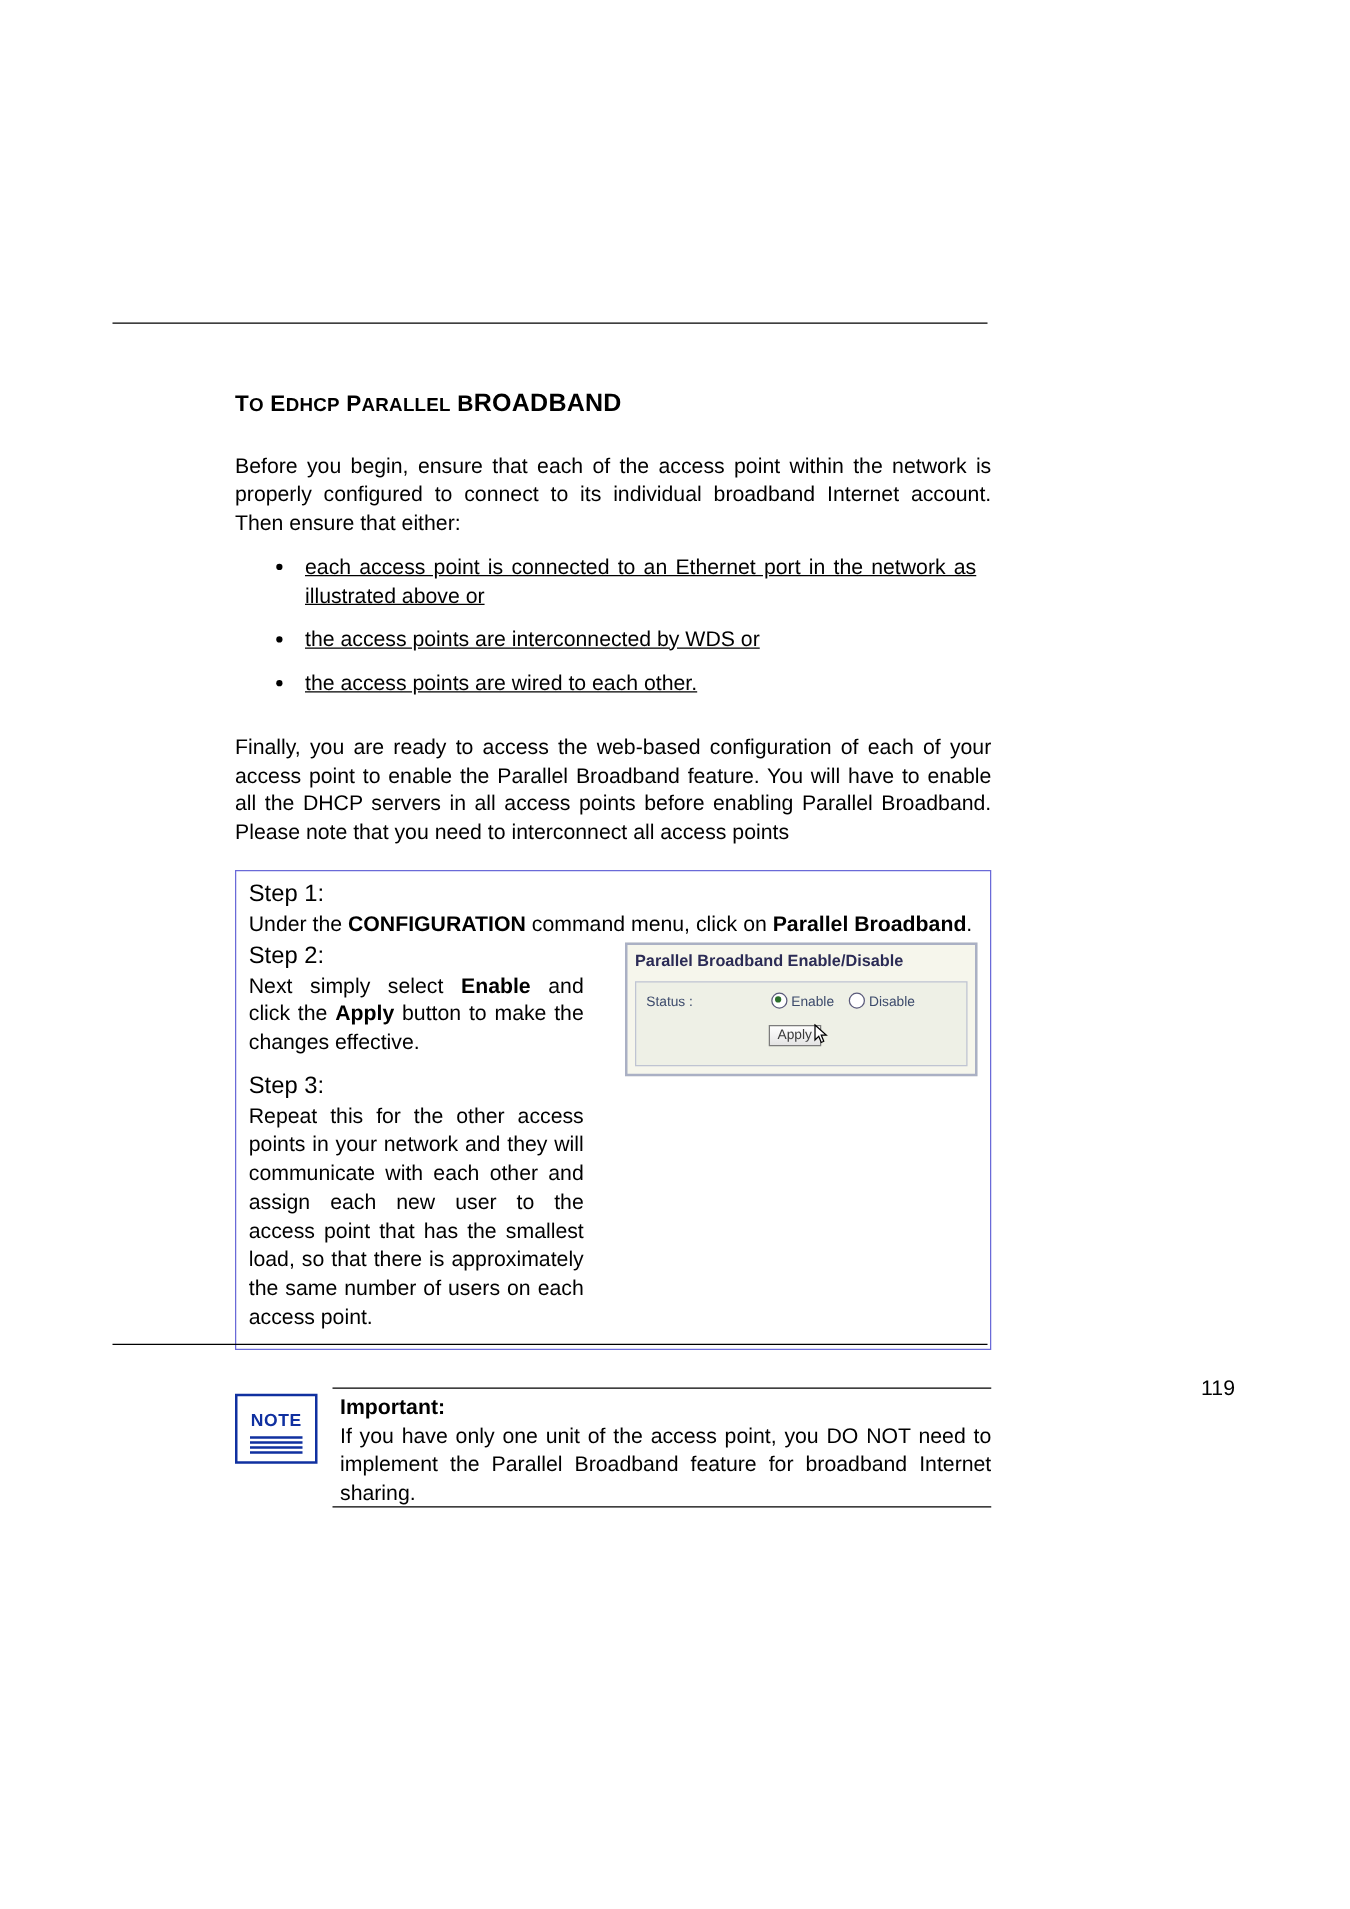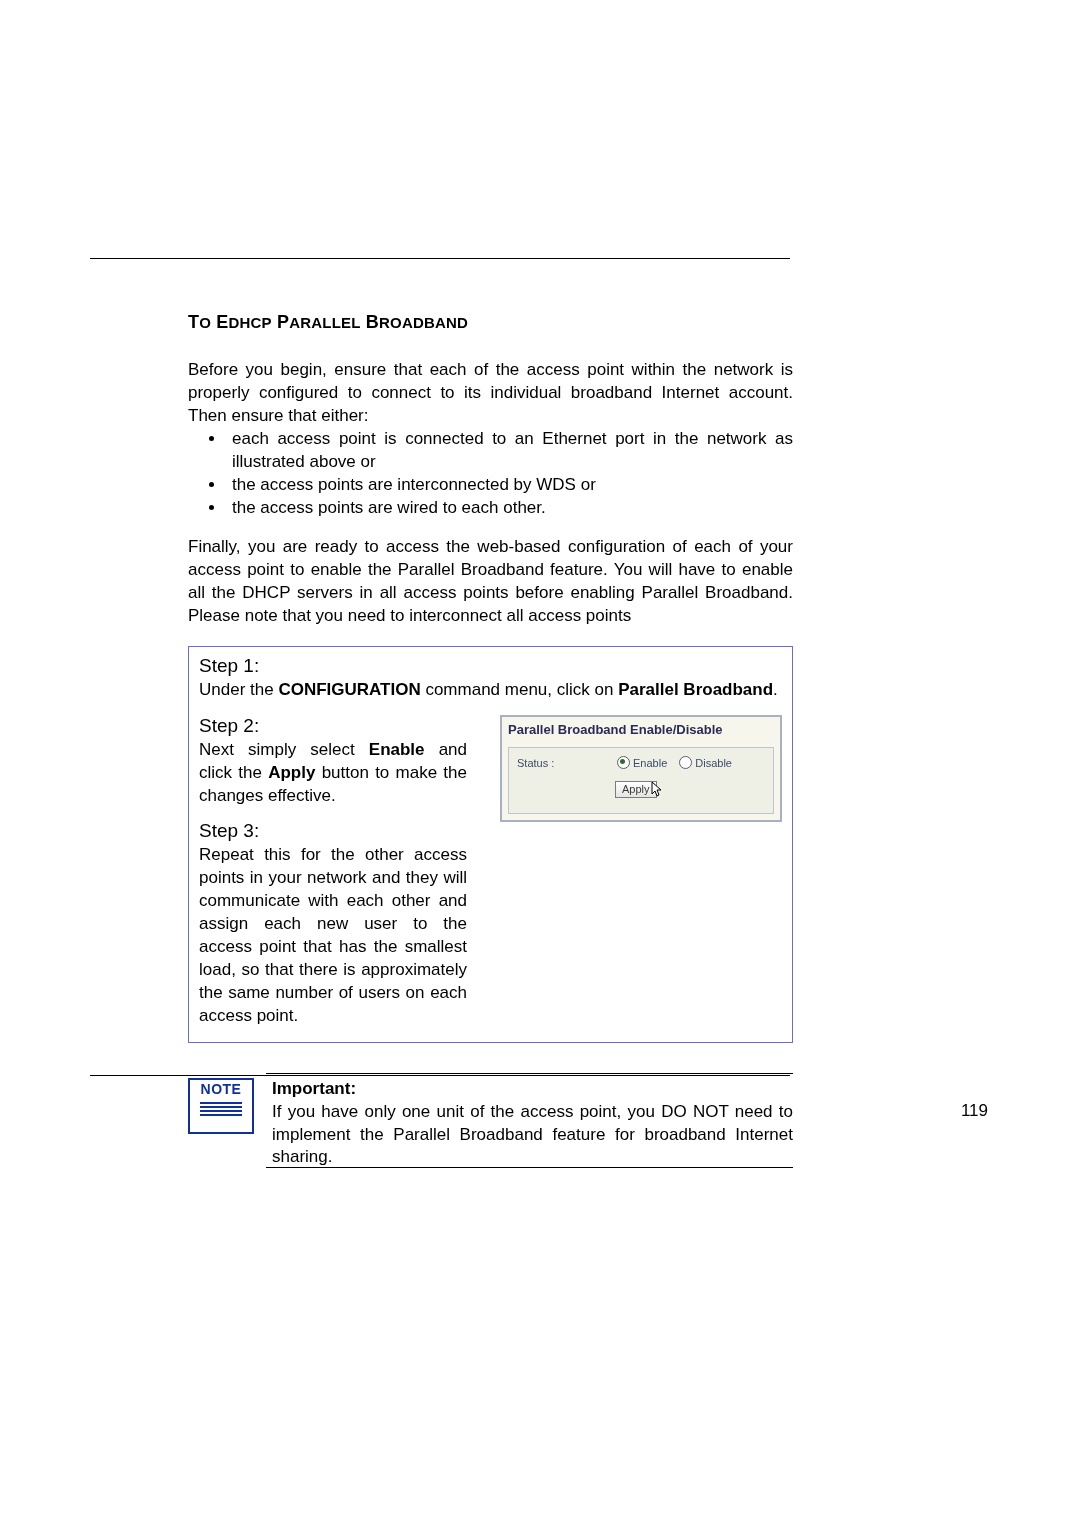--- a/index.html
+++ b/index.html
@@ -50,30 +50,30 @@
   .para {
     text-align: justify;
   }
   ul.bullets {
     margin: 0 0 0 0;
     padding: 0 0 0 38px;
   }
   ul.bullets li {
     text-align: justify;
     padding-left: 6px;
-    margin: 0;
+    margin: 12px;
+    text-decoration: underline;
   }
   .steps-box {
     border: 1.5px solid #6a6ad8;
     padding: 6px 10px 14px 10px;
     margin-top: 18px;
     background: #fff;
   }
   .steps-columns {
-    margin-top: 12px;
   }
   .steps-left {
     float: left;
     width: 268px;
   }
   .steps-right {
     float: right;
     width: 282px;
     margin-top: 2px;
   }
@@ -161,21 +161,21 @@
     margin-left: 78px;
   }
   .note-row {
     display:flex;
     gap: 18px;
     align-items:flex-start;
     margin-top:4px;
   }
   .note-icon {
     width:58px;height:46px;border:2px solid #1030a0;
-    display:flex;flex-direction:column;align-items:center;justify-content:flex-start;
+    display:flex;flex-direction:column;align-items:center;justify-content:flex-end;
     padding:2px 2px 4px 2px;
   }
   .note-icon-label {
     font-weight:bold;color:#1030a0;font-size:14px;line-height:14px;
     letter-spacing:0.5px;
   }
   .note-lines {
     margin-top:4px;width:42px;
   }
   .note-lines div {
@@ -196,21 +196,21 @@
   }
 </style>
 </head>
 <body>
 
 <div class="top-rule"></div>
 
 <div class="page">
 
   <div class="section-title">
-    T<span style="font-size:15px">O</span> E<span style="font-size:15px">DHCP</span> P<span style="font-size:15px">ARALLEL</span> B<span style="font-size:15px">ROADBAND</span>
+    T<span style="font-size:15px">O</span> E<span style="font-size:15px">DHCP</span> P<span style="font-size:15px">ARALLEL</span> B<span style="font-size:20px">ROADBAND</span>
   </div>
 
   <div class="para">Before you begin, ensure that each of the access point within the network is properly configured to connect to its individual broadband Internet account. Then ensure that either:</div>
 
   <ul class="bullets">
     <li>each access point is connected to an Ethernet port in the network as illustrated above or</li>
     <li>the access points are interconnected by WDS or</li>
     <li>the access points are wired to each other.</li>
   </ul>
 

